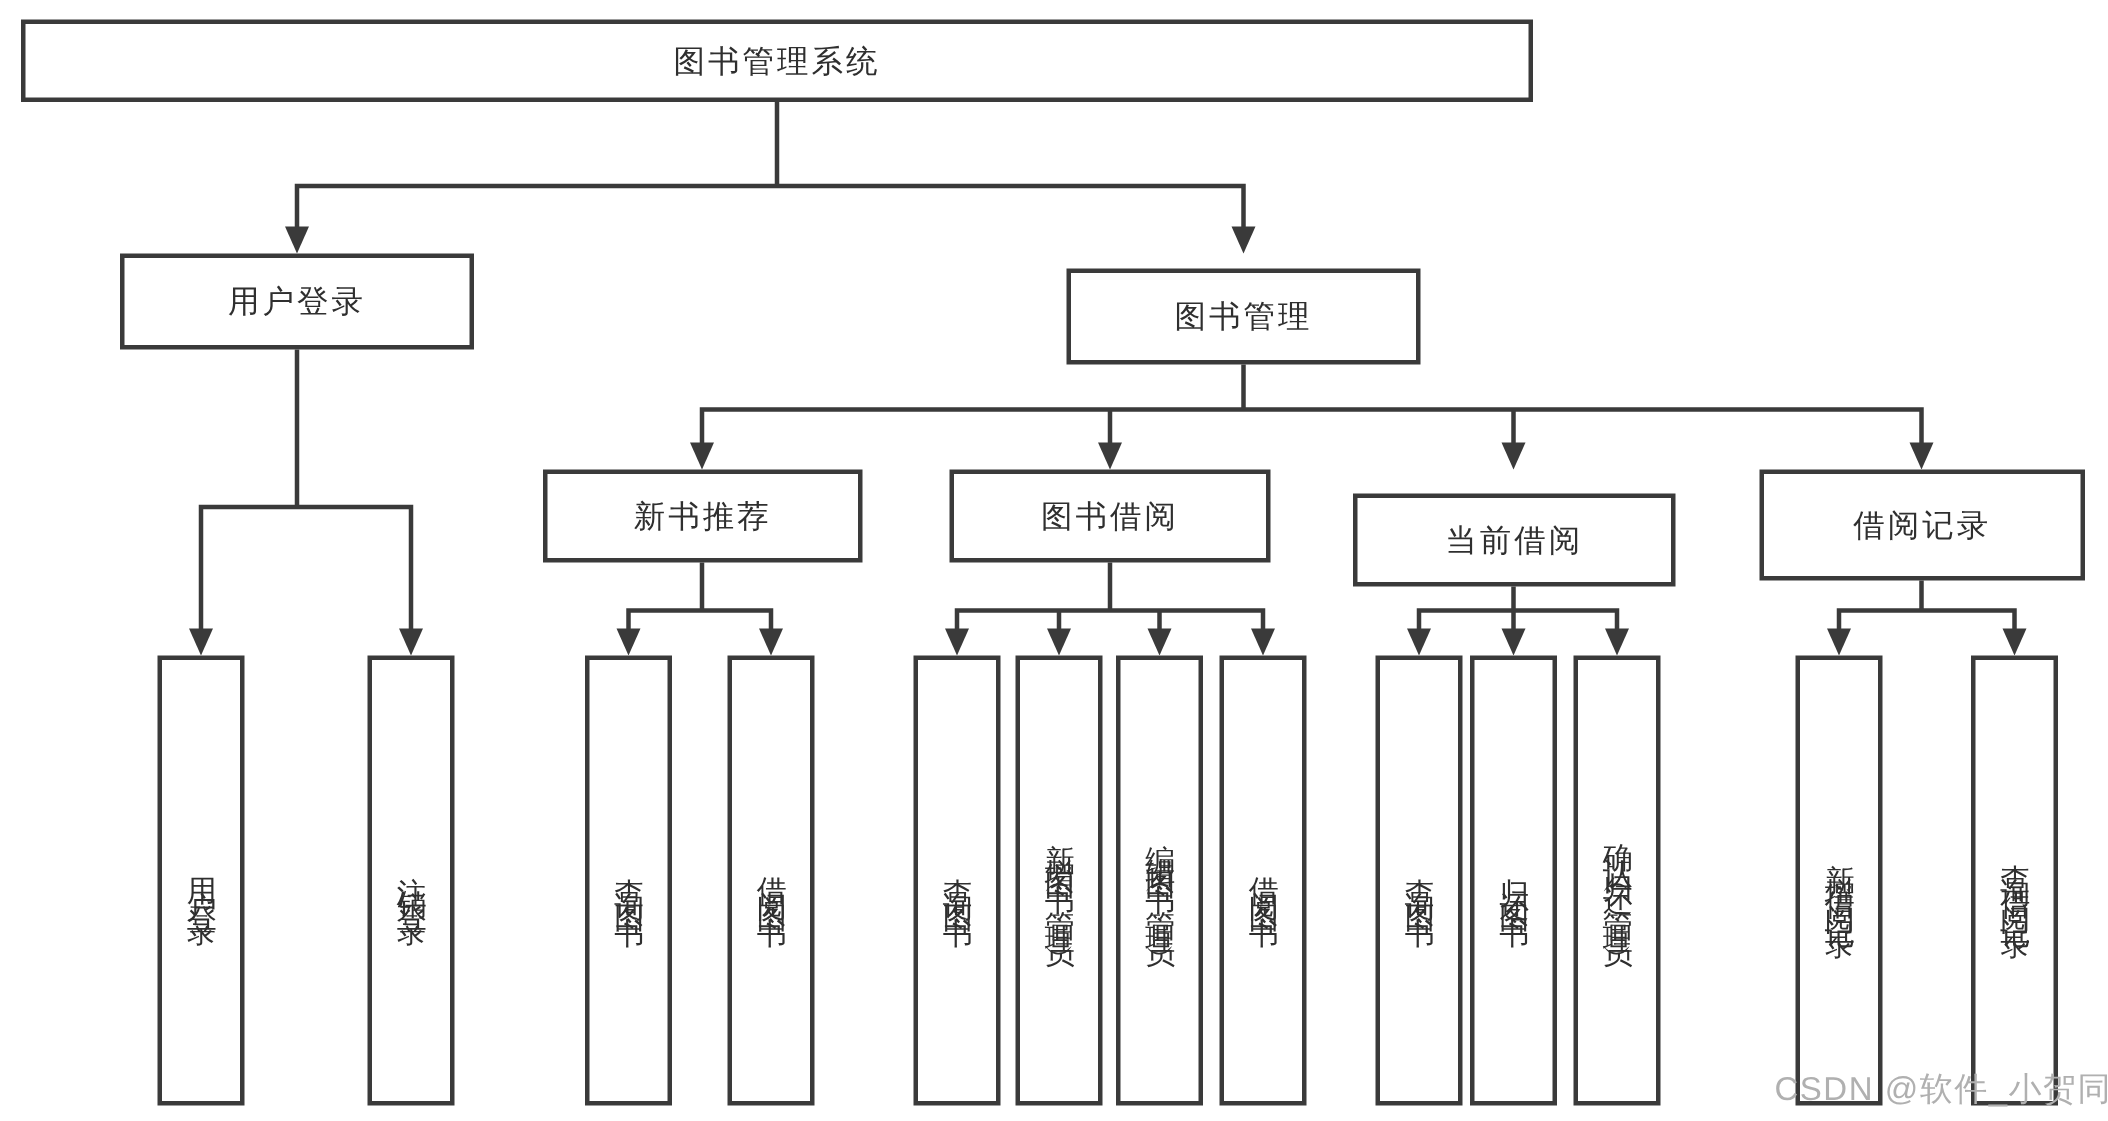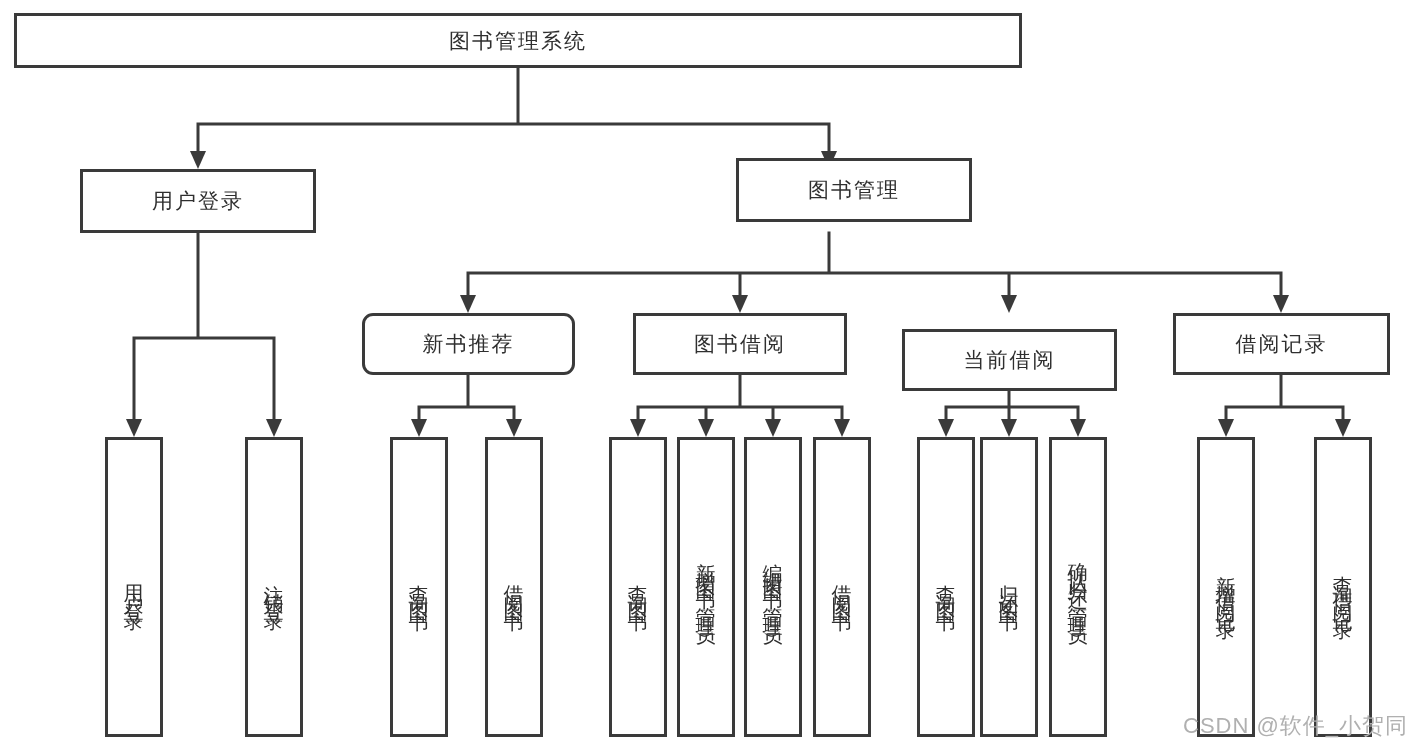--- a/index.html
+++ b/index.html
@@ -100,34 +100,34 @@
     </g>
   </svg>
 
   <div class="box h" style="left:14px; top:13px; width:1008px; height:55px;">
     <span>图书管理系统</span>
   </div>
 
   <div class="box h" style="left:80px; top:169px; width:236px; height:64px;">
     <span>用户登录</span>
   </div>
-  <div class="box h" style="left:711px; top:158px; width:236px; height:64px;margin-left:25px;">
+  <div class="box h" style="left:711px; top:179px; width:236px; height:64px;">
     <span>图书管理</span>
   </div>
 
-  <div class="box h" style="left:362px; top:313px; width:213px; height:62px;border-radius:11px;">
+  <div class="box h" style="left:362px; top:313px; width:213px; height:62px;">
     <span>新书推荐</span>
   </div>
   <div class="box h" style="left:633px; top:313px; width:214px; height:62px;">
     <span>图书借阅</span>
   </div>
   <div class="box h" style="left:902px; top:329px; width:215px; height:62px;">
     <span>当前借阅</span>
   </div>
-  <div class="box h" style="left:1173px; top:313px; width:217px; height:62px;">
+  <div class="box h" style="left:1173px; top:313px; width:217px; height:74px;">
     <span>借阅记录</span>
   </div>
 
   <div class="box v" style="left:105px; top:437px; width:58px; height:300px;">
     <span>用户登录</span>
   </div>
   <div class="box v" style="left:245px; top:437px; width:58px; height:300px;">
     <span>注销登录</span>
   </div>
   <div class="box v" style="left:390px; top:437px; width:58px; height:300px;">

